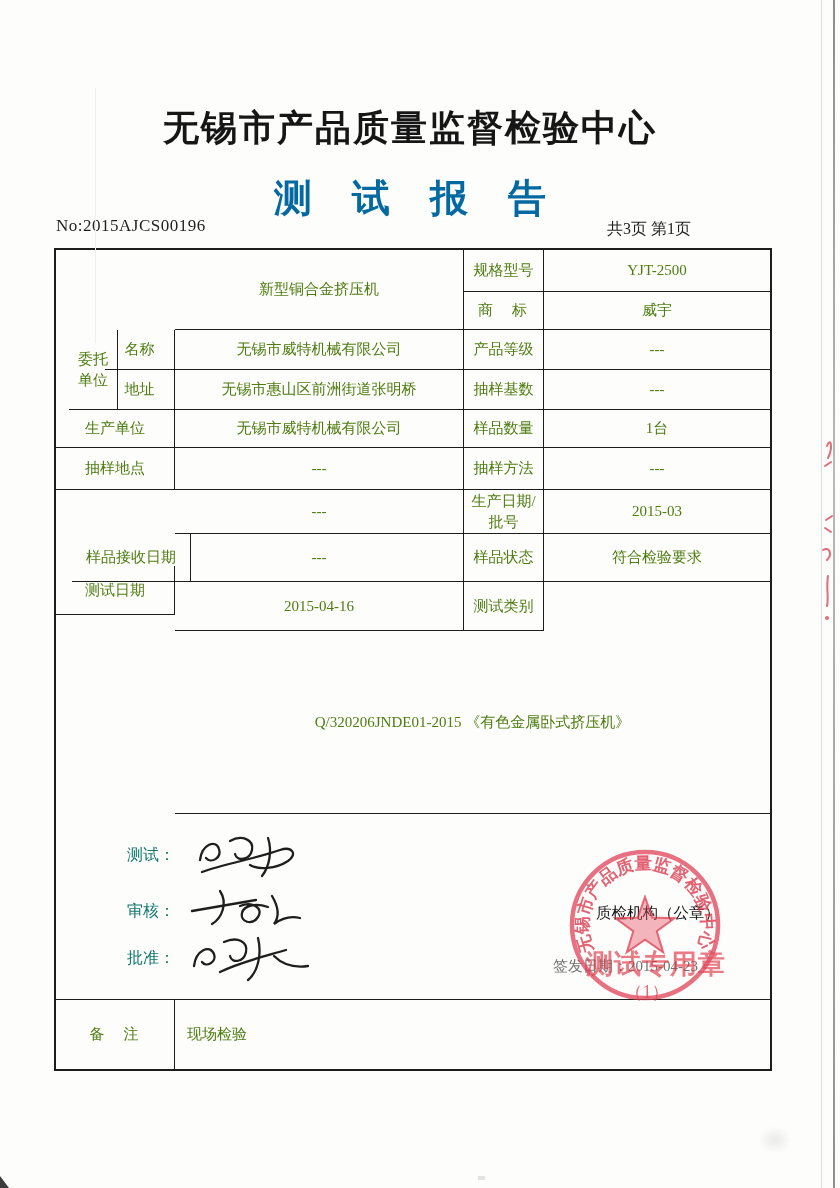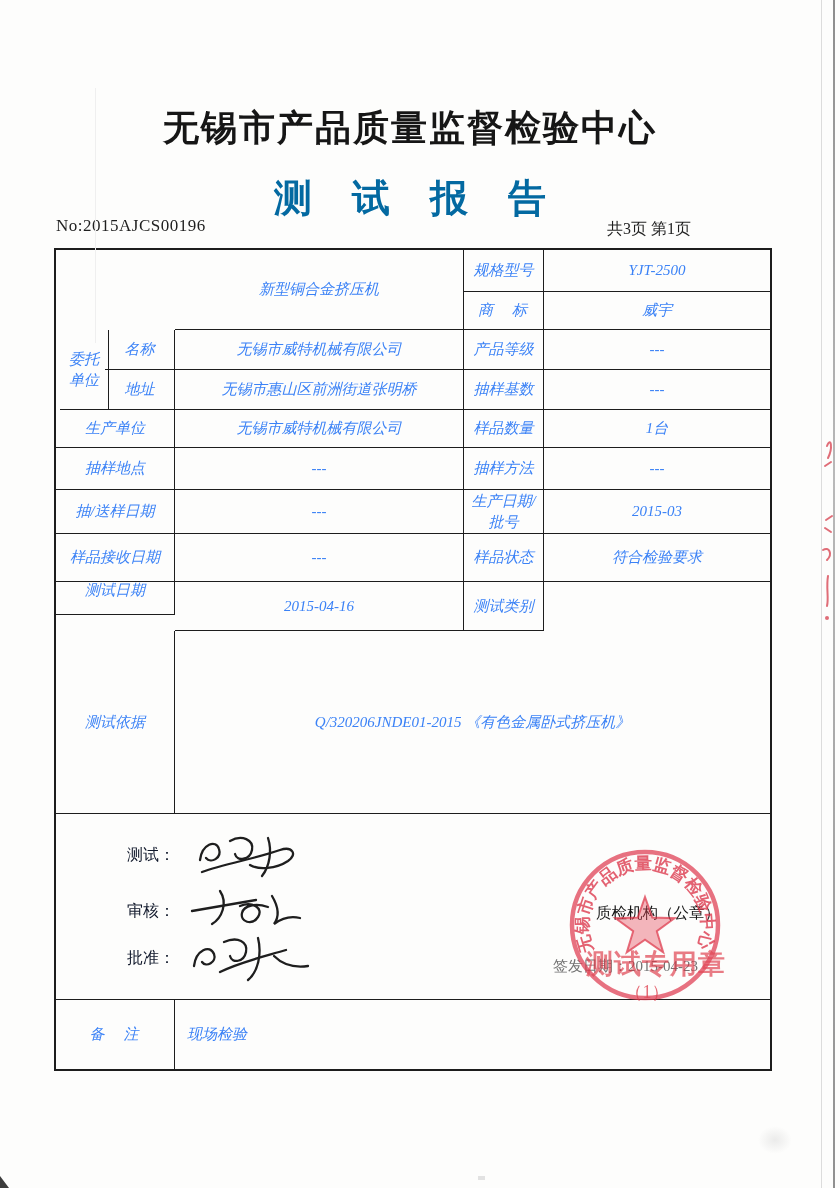--- a/index.html
+++ b/index.html
@@ -21,27 +21,27 @@
   .page-info{position:absolute;left:607px;top:219px;font-size:16px;}
   
   .tbl{
     position:absolute;left:54px;top:248px;width:714px;height:819px;
     border:2px solid #1d1d1d;box-sizing:content-box;
   }
   .cell{
     position:absolute;box-sizing:border-box;display:flex;
     align-items:center;justify-content:center;text-align:center;
     font-size:15px;line-height:1.35;padding:2px 5px;
-    word-break:break-all;color:#3b82f6;font-style:italic;
+    word-break:break-all;color:#4d7c0f;
   }
   .br{border-right:1.5px solid #1d1d1d;}
   .bb{border-bottom:1.5px solid #1d1d1d;}
   .left-al{justify-content:flex-start;text-align:left;padding-left:12px;}
   
-  .sig-label{position:absolute;font-size:16px;color:#0f172a;}
+  .sig-label{position:absolute;font-size:16px;color:#0f766e;}
   .sig-svg{position:absolute;}
   .seal-wrap{position:absolute;left:557px;top:837px;width:176px;height:176px;opacity:.88;}
   .seal-org-label{position:absolute;left:596px;top:903px;font-size:15.5px;color:#151515;z-index:3;}
   .issue-line{position:absolute;left:538px;top:957px;font-size:15px;color:#737373;z-index:3;margin-left:15px;}
   
   .edge1{position:absolute;left:821px;top:0;width:1px;height:1188px;background:#dcdcdc;}
   .edge2{position:absolute;left:833px;top:0;width:2px;height:1188px;
     background:linear-gradient(180deg,#8d8d8d,#b9b9b9 40%,#909090);}
   .crease{position:absolute;left:95px;top:88px;width:1px;height:255px;background:#efefef;}
   .corner-bl{position:absolute;left:0;top:1176px;width:9px;height:12px;background:#3c3c3c;
@@ -60,55 +60,53 @@
 <div class="page-info">共3页 第1页</div>
 
 <div class="tbl">
 
   <div class="cell br bb" style="left:119px;top:0;width:289px;height:80px;">新型铜合金挤压机</div>
   <div class="cell br bb" style="left:408px;top:0;width:80px;height:42px;">规格型号</div>
   <div class="cell bb" style="left:488px;top:0;width:226px;height:42px;font-family:'Liberation Serif',serif;">YJT-2500</div>
   <div class="cell br bb" style="left:408px;top:42px;width:80px;height:38px;letter-spacing:2px;">商　标</div>
   <div class="cell bb" style="left:488px;top:42px;width:226px;height:38px;">威宇</div>
 
-  <div class="cell br bb" style="left:4px;top:80px;width:49px;height:80px;">委托单位</div>
+  <div class="cell br bb" style="left:13px;top:80px;width:49px;height:80px;">委托单位</div>
   <div class="cell br bb" style="left:49px;top:80px;width:70px;height:40px;">名称</div>
   <div class="cell br bb" style="left:119px;top:80px;width:289px;height:40px;">无锡市威特机械有限公司</div>
   <div class="cell br bb" style="left:408px;top:80px;width:80px;height:40px;">产品等级</div>
   <div class="cell bb" style="left:488px;top:80px;width:226px;height:40px;">---</div>
   <div class="cell br bb" style="left:49px;top:120px;width:70px;height:40px;">地址</div>
   <div class="cell br bb" style="left:119px;top:120px;width:289px;height:40px;">无锡市惠山区前洲街道张明桥</div>
   <div class="cell br bb" style="left:408px;top:120px;width:80px;height:40px;">抽样基数</div>
   <div class="cell bb" style="left:488px;top:120px;width:226px;height:40px;">---</div>
 
   <div class="cell br bb" style="left:0;top:160px;width:119px;height:38px;">生产单位</div>
   <div class="cell br bb" style="left:119px;top:160px;width:289px;height:38px;">无锡市威特机械有限公司</div>
   <div class="cell br bb" style="left:408px;top:160px;width:80px;height:38px;">样品数量</div>
   <div class="cell bb" style="left:488px;top:160px;width:226px;height:38px;">1台</div>
 
   <div class="cell br bb" style="left:0;top:198px;width:119px;height:42px;">抽样地点</div>
   <div class="cell br bb" style="left:119px;top:198px;width:289px;height:42px;">---</div>
   <div class="cell br bb" style="left:408px;top:198px;width:80px;height:42px;">抽样方法</div>
   <div class="cell bb" style="left:488px;top:198px;width:226px;height:42px;">---</div>
 
-  <div class="cell br bb" style="left:0;top:240px;width:119px;height:44px;">抽/送样日期</div>
   <div class="cell br bb" style="left:119px;top:240px;width:289px;height:44px;">---</div>
   <div class="cell br bb" style="left:408px;top:240px;width:80px;height:44px;">生产日期/批号</div>
   <div class="cell bb" style="left:488px;top:240px;width:226px;height:44px;">2015-03</div>
 
-  <div class="cell br bb" style="left:0;top:284px;width:119px;height:48px;">样品接收日期</div>
+  <div class="cell br bb" style="left:16px;top:284px;width:119px;height:48px;">样品接收日期</div>
   <div class="cell br bb" style="left:119px;top:284px;width:289px;height:48px;">---</div>
   <div class="cell br bb" style="left:408px;top:284px;width:80px;height:48px;">样品状态</div>
   <div class="cell bb" style="left:488px;top:284px;width:226px;height:48px;">符合检验要求</div>
 
   <div class="cell br bb" style="left:0;top:316px;width:119px;height:49px;">测试日期</div>
   <div class="cell br bb" style="left:119px;top:332px;width:289px;height:49px;">2015-04-16</div>
   <div class="cell br bb" style="left:408px;top:332px;width:80px;height:49px;">测试类别</div>
 
-  <div class="cell br bb" style="left:0;top:381px;width:119px;height:183px;">测试依据</div>
   <div class="cell bb" style="left:119px;top:381px;width:595px;height:183px;">Q/320206JNDE01-2015 《有色金属卧式挤压机》</div>
 
   <div class="cell bb" style="left:0;top:564px;width:714px;height:186px;"></div>
 
   <div class="cell br" style="left:0;top:750px;width:119px;height:69px;letter-spacing:2px;">备　注</div>
   <div class="cell left-al" style="left:119px;top:750px;width:595px;height:69px;">现场检验</div>
 </div>
 
 <div class="sig-label" style="left:127px;top:845px;">测试：</div>
 <div class="sig-label" style="left:127px;top:901px;">审核：</div>

